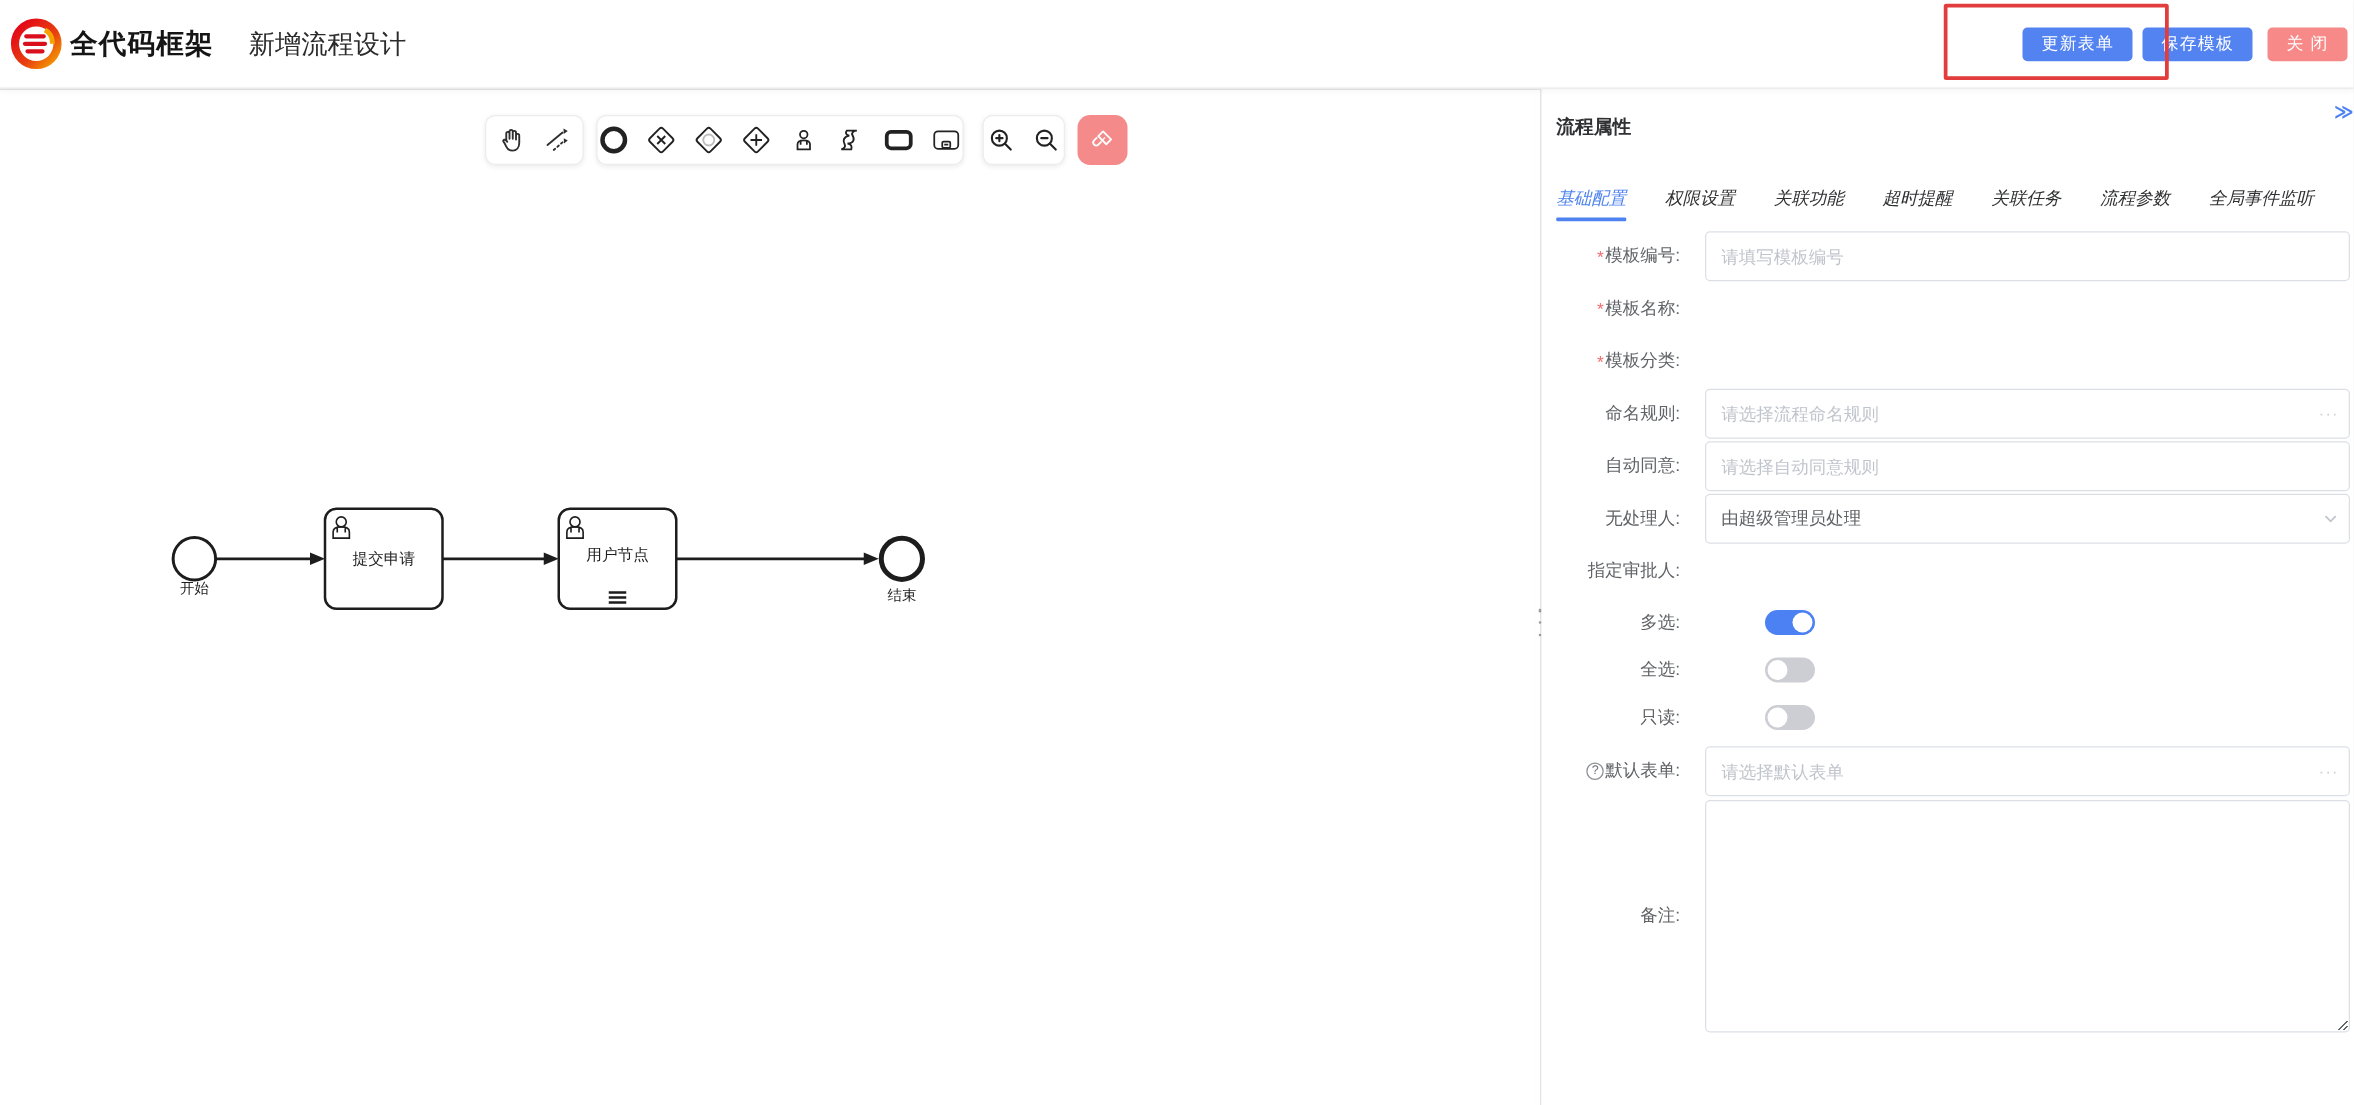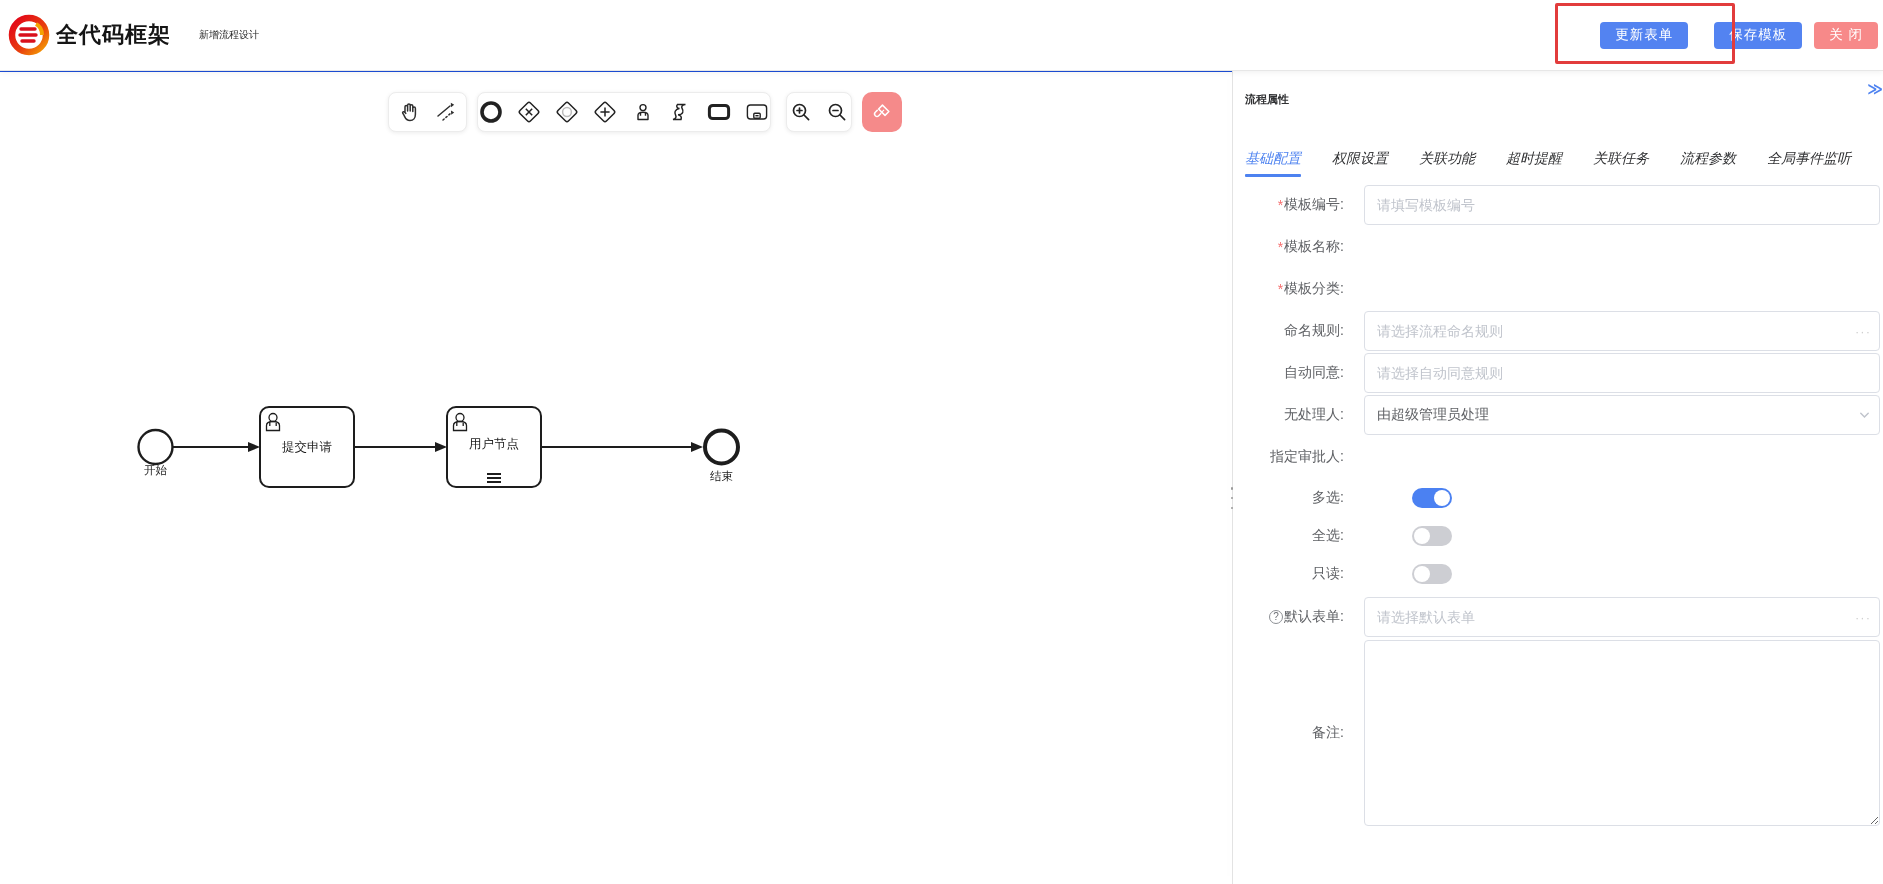--- a/index.html
+++ b/index.html
@@ -1,32 +1,32 @@
 <!DOCTYPE html>
 <html><head>
 <meta charset="utf-8">
 <style>
   * { margin:0; padding:0; box-sizing:border-box; }
   html,body { width:1883px; height:884px; overflow:hidden; background:#fff;
     font-family:"Liberation Sans","DejaVu Sans",sans-serif; }
-  .stage { position:relative; width:1883px; height:704px; background:#1d4ed8; }
+  .stage { position:relative; width:1883px; height:704px; background:#e5e5e5; }
 
   
   .header { position:absolute; left:0; top:0; width:1883px; height:71px; background:#fff;
     border-bottom:1px solid #e7e7e7; box-shadow:0 2px 5px rgba(0,0,0,.05);
     display:flex; align-items:center; z-index:5; }
   .logo { margin-left:8px; width:42px; height:42px; flex:0 0 auto; }
   .app-title { margin-left:6px; font-size:22px; font-weight:700; color:#151515; letter-spacing:1px; }
-  .page-title { margin-left:28px; font-size:10px; color:#2b2b2b; }
+  .page-title { margin-left:28px; font-size:21px; color:#2b2b2b; }
   .hspacer { flex:1; }
   .hbtn { height:27px; padding:0 15px; border:none; border-radius:4px; color:#fff;
     font-size:13.5px; font-family:inherit; cursor:pointer; letter-spacing:1px; }
   .hbtn.blue { background:#5383f1; }
   .hbtn.red  { background:#f78989; }
-  .hbtn + .hbtn { margin-left:26px; }
+  .hbtn + .hbtn { margin-left:8px; }
   .hbtn.red { margin-left:12px; }
   .hbtn:last-child { margin-right:5px; }
   .annotation { position:absolute; left:1555px; top:3px; width:180px; height:61px;
     border:3px solid #e23c3c; border-radius:2px; z-index:9; pointer-events:none; }
 
   
   .canvas { position:absolute; left:0; top:72px; width:1232px; height:812px; background:#fff; }
   .tcard { position:absolute; top:20px; height:40px; background:#fff; border:1px solid #ececec;
     border-radius:8px; box-shadow:0 1px 4px rgba(0,0,0,.08);
     display:flex; align-items:center; justify-content:center; gap:10px; }
@@ -41,21 +41,21 @@
 
   
   .divider { position:absolute; left:1232px; top:71px; width:1px; height:813px; background:#e3e3e3;
     box-shadow:-4px 0 8px rgba(0,0,0,.045); z-index:4; }
   .div-handle { position:absolute; left:1228px; top:487px; width:8px; height:22px; z-index:6;
     display:flex; flex-direction:column; align-items:center; justify-content:space-between; cursor:col-resize; }
   .div-handle i { width:2.5px; height:2.5px; border-radius:50%; background:#9a9a9a; }
 
   
   .panel { position:absolute; left:1233px; top:71px; width:650px; height:813px; background:#fff; }
-  .panel-title { position:absolute; left:12px; top:21px; font-size:11px; font-weight:600; color:#303133;font-family:Liberation Serif, serif; }
+  .panel-title { position:absolute; left:12px; top:21px; font-size:15px; font-weight:600; color:#303133;font-family:Liberation Serif, serif; }
   .collapse { position:absolute; right:2px; top:9px; color:#4d82f0; font-size:15px; font-weight:700;
     cursor:pointer; letter-spacing:-2px; }
   .tabs { position:absolute; left:12px; top:79px; display:flex; gap:31px; font-size:14px; color:#303133; }
   .tab { cursor:pointer; padding-bottom:9px; position:relative; white-space:nowrap;font-style:italic; }
   .tab.active { color:#4d82f0; }
   .tab.active::after { content:""; position:absolute; left:0; right:0; bottom:0; height:3px;
     background:#4d82f0; border-radius:1px; }
 
   .form { position:absolute; left:12px; top:114px; right:3px; }
   .frow { display:flex; align-items:center; height:40px; margin-bottom:2px; }

